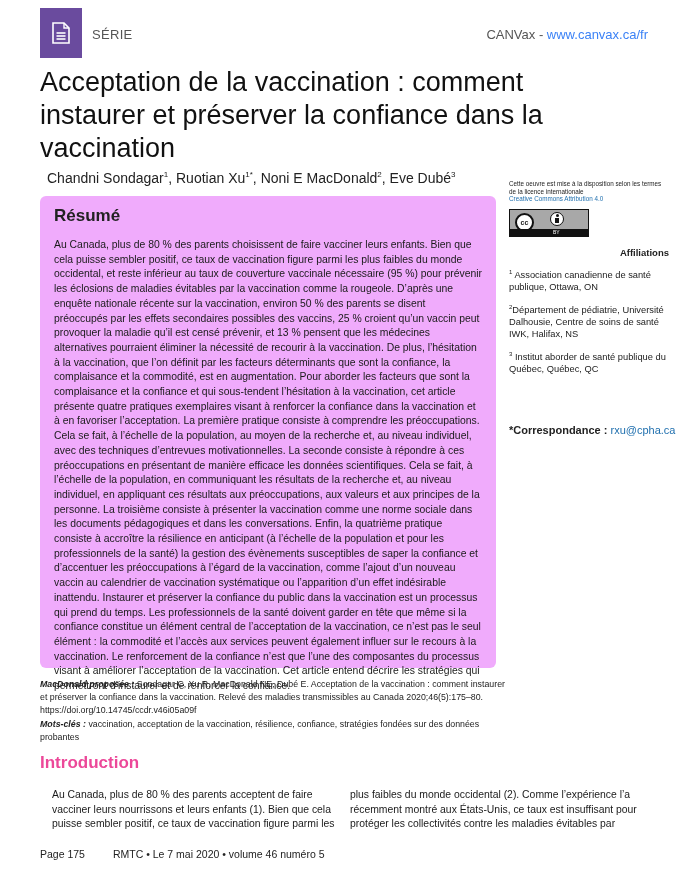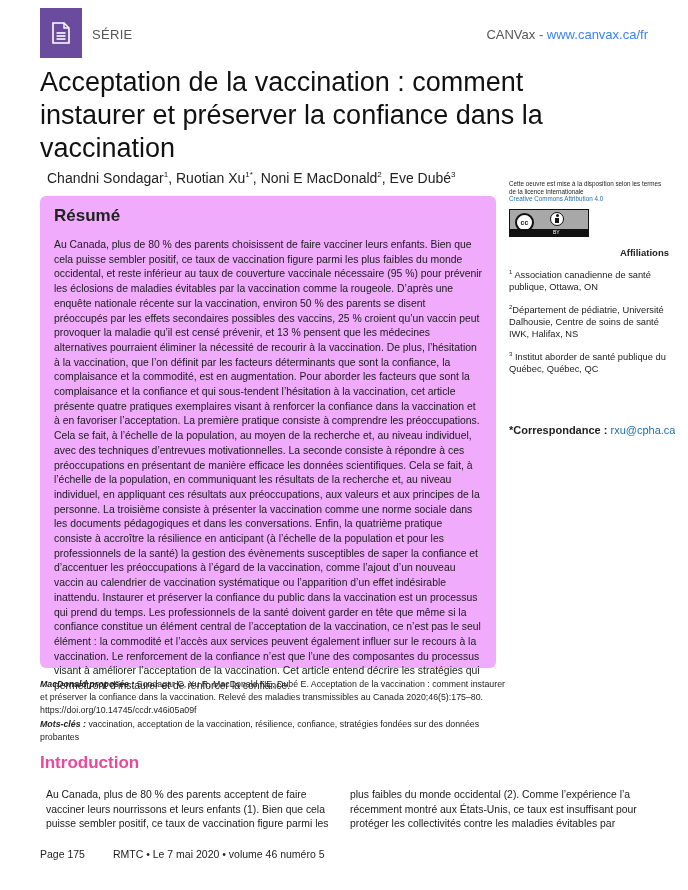--- a/index.html
+++ b/index.html
@@ -37,21 +37,21 @@
   .aff sup { font-size: 6px; }
   .corr { position: absolute; left: 509px; top: 424px; font-size: 11px; color: #222; text-align: right; }
   .corr b { font-weight: bold; }
   .corr .email { color: #1f6fae; }
 
   .citation { position: absolute; left: 40px; top: 678px; width: 470px; font-size: 8.8px; line-height: 13.2px; color: #222; }
   .citation i { font-weight: bold; }
 
   .intro-title { position: absolute; left: 40px; top: 753px; font-size: 17px; font-weight: bold; color: #ec4899; }
   .intro-col { position: absolute; top: 788px; width: 300px; font-size: 10.4px; line-height: 14.5px; color: #1a1a1a; }
-  .intro-col.left { left: 46px; }
+  .intro-col.left { left: 52px; }
   .intro-col.right { left: 350px; }
 
   .footer { position: absolute; left: 40px; top: 848px; font-size: 10.5px; color: #222; }
   .footer .page { display: inline-block; width: 52px; }
 </style>
 </head>
 <body>
 
 <div class="header">
   <div class="series-tab">

